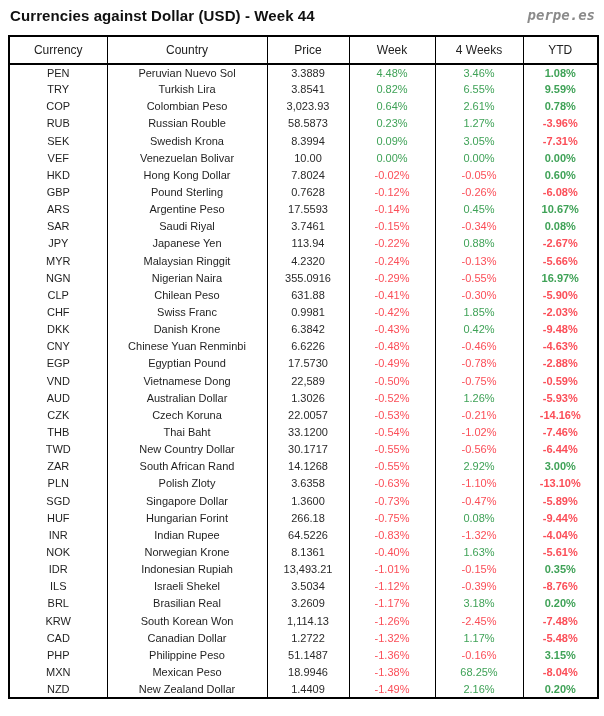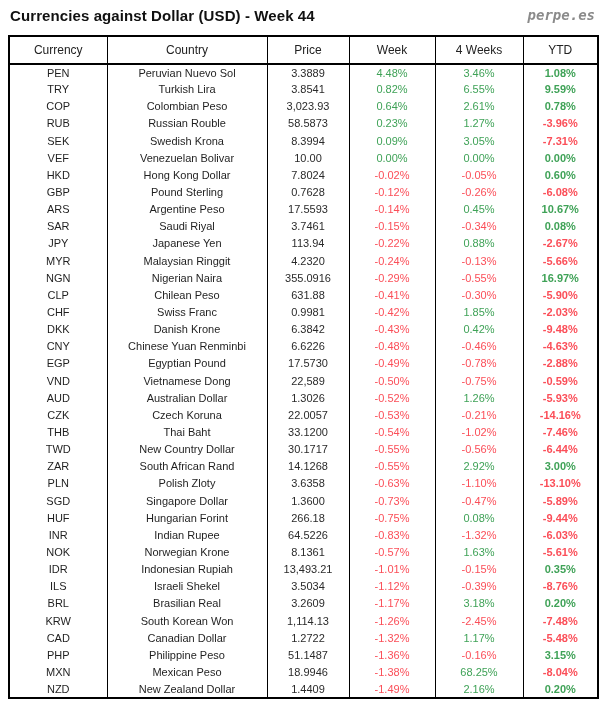--- a/index.html
+++ b/index.html
@@ -324,27 +324,27 @@
           <td class="neg">-0.75%</td>
           <td class="pos">0.08%</td>
           <td class="neg">-9.44%</td>
         </tr>
         <tr>
           <td>INR</td>
           <td>Indian Rupee</td>
           <td class="price">64.5226</td>
           <td class="neg">-0.83%</td>
           <td class="neg">-1.32%</td>
-          <td class="neg">-6.03%</td>
+          <td class="neg">-4.04%</td>
         </tr>
         <tr>
           <td>NOK</td>
           <td>Norwegian Krone</td>
           <td class="price">8.1361</td>
-          <td class="neg">-0.57%</td>
+          <td class="neg">-0.40%</td>
           <td class="pos">1.63%</td>
           <td class="neg">-5.61%</td>
         </tr>
         <tr>
           <td>IDR</td>
           <td>Indonesian Rupiah</td>
           <td class="price">13,493.21</td>
           <td class="neg">-1.01%</td>
           <td class="neg">-0.15%</td>
           <td class="pos">0.35%</td>

